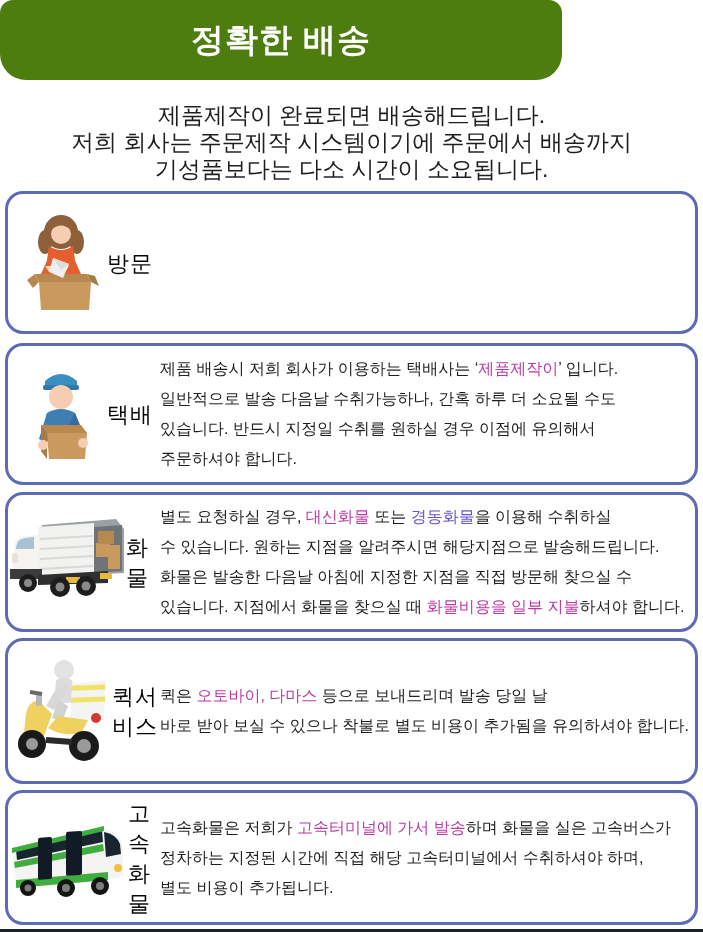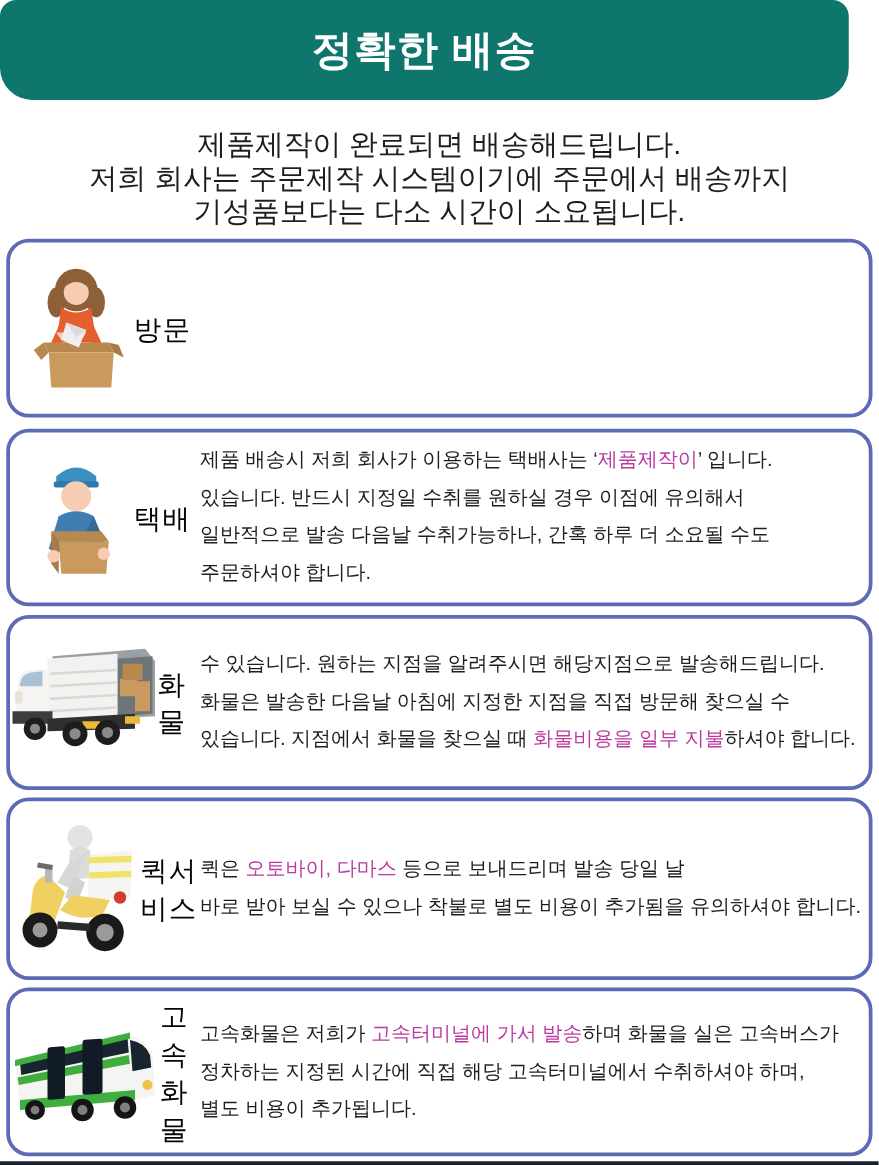--- a/index.html
+++ b/index.html
@@ -4,22 +4,22 @@
 <style>
   html,body{margin:0;padding:0;}
   body{
     width:703px;height:932px;
     background:#ffffff;
     font-family:"Liberation Sans","DejaVu Sans",sans-serif;
     position:relative;overflow:hidden;
   }
   
   .header{
-    width:679px;height:80px;
-    background:#0f766e;
+    width:562px;height:80px;
+    background:#4d7c0f;
     border-radius:13px 13px 26px 26px;
     display:flex;align-items:center;justify-content:center;
   }
   .header .title{
     color:#ffffff;font-size:33px;font-weight:bold;letter-spacing:1px;
   }
   
   .intro{
     padding-top:22px;padding-bottom:8px;
     text-align:center;
@@ -111,22 +111,22 @@
     <polygon points="26,62 66,62 72,70 32,70" fill="#b8894e"></polygon>
     <polygon points="32,70 72,70 70,96 34,96" fill="#c9995d"></polygon>
     <polygon points="26,62 32,70 32,96 26,88" fill="#a87c44"></polygon>
     <circle cx="28" cy="82" r="5" fill="#f6cdb2"></circle>
     <circle cx="68" cy="80" r="5" fill="#f6cdb2"></circle>
   </svg></span>
       <span class="label">택배</span>
     </div>
     <div class="text-col">
         <div class="line"><span>제품 배송시 저희 회사가 이용하는 택배사는  ‘</span><span class="seg-magenta">제품제작이</span><span>’ 입니다.</span></div>
+        <div class="line"><span>일반적으로 발송 다음날 수취가능하나, 간혹 하루 더 소요될 수도</span></div>
         <div class="line"><span>있습니다. 반드시 지정일 수취를 원하실 경우 이점에 유의해서</span></div>
-        <div class="line"><span>일반적으로 발송 다음날 수취가능하나, 간혹 하루 더 소요될 수도</span></div>
         <div class="line"><span>주문하셔야 합니다.</span></div>
       </div>
   </div>
 
   <div class="section-box">
     <div class="icon-col">
       <span class="icon"><svg width="118" height="98" viewBox="0 0 118 98">
     <polygon points="34,12 108,6 116,16 116,60 34,64" fill="#9aa0a4"></polygon>
     <polygon points="86,14 114,12 114,58 86,60" fill="#6e7579"></polygon>
     <rect x="88" y="30" width="14" height="14" fill="#c9995d"></rect>
@@ -147,20 +147,21 @@
     <circle cx="20" cy="70" r="9" fill="#1d1d1d"></circle>
             <circle cx="20" cy="70" r="4" fill="#8a8a8a"></circle>
     <circle cx="52" cy="74" r="10" fill="#1d1d1d"></circle>
             <circle cx="52" cy="74" r="4.5" fill="#8a8a8a"></circle>
     <circle cx="78" cy="73" r="10" fill="#1d1d1d"></circle>
             <circle cx="78" cy="73" r="4.5" fill="#8a8a8a"></circle>
   </svg></span>
       <span class="label">화물</span>
     </div>
     <div class="text-col">
+        <div class="line"><span>별도 요청하실 경우, </span><span class="seg-magenta">대신화물</span><span> 또는 </span><span class="seg-blue">경동화물</span><span>을 이용해 수취하실</span></div>
         <div class="line"><span>수 있습니다. 원하는 지점을 알려주시면 해당지점으로 발송해드립니다.</span></div>
         <div class="line"><span>화물은 발송한 다음날 아침에 지정한 지점을 직접 방문해 찾으실 수</span></div>
         <div class="line"><span>있습니다. 지점에서 화물을 찾으실 때 </span><span class="seg-magenta">화물비용을 일부 지불</span><span>하셔야 합니다.</span></div>
       </div>
   </div>
 
   <div class="section-box">
     <div class="icon-col">
       <span class="icon"><svg width="104" height="110" viewBox="0 0 104 110">
     <circle cx="56" cy="14" r="10" fill="#e3e3e3"></circle>

